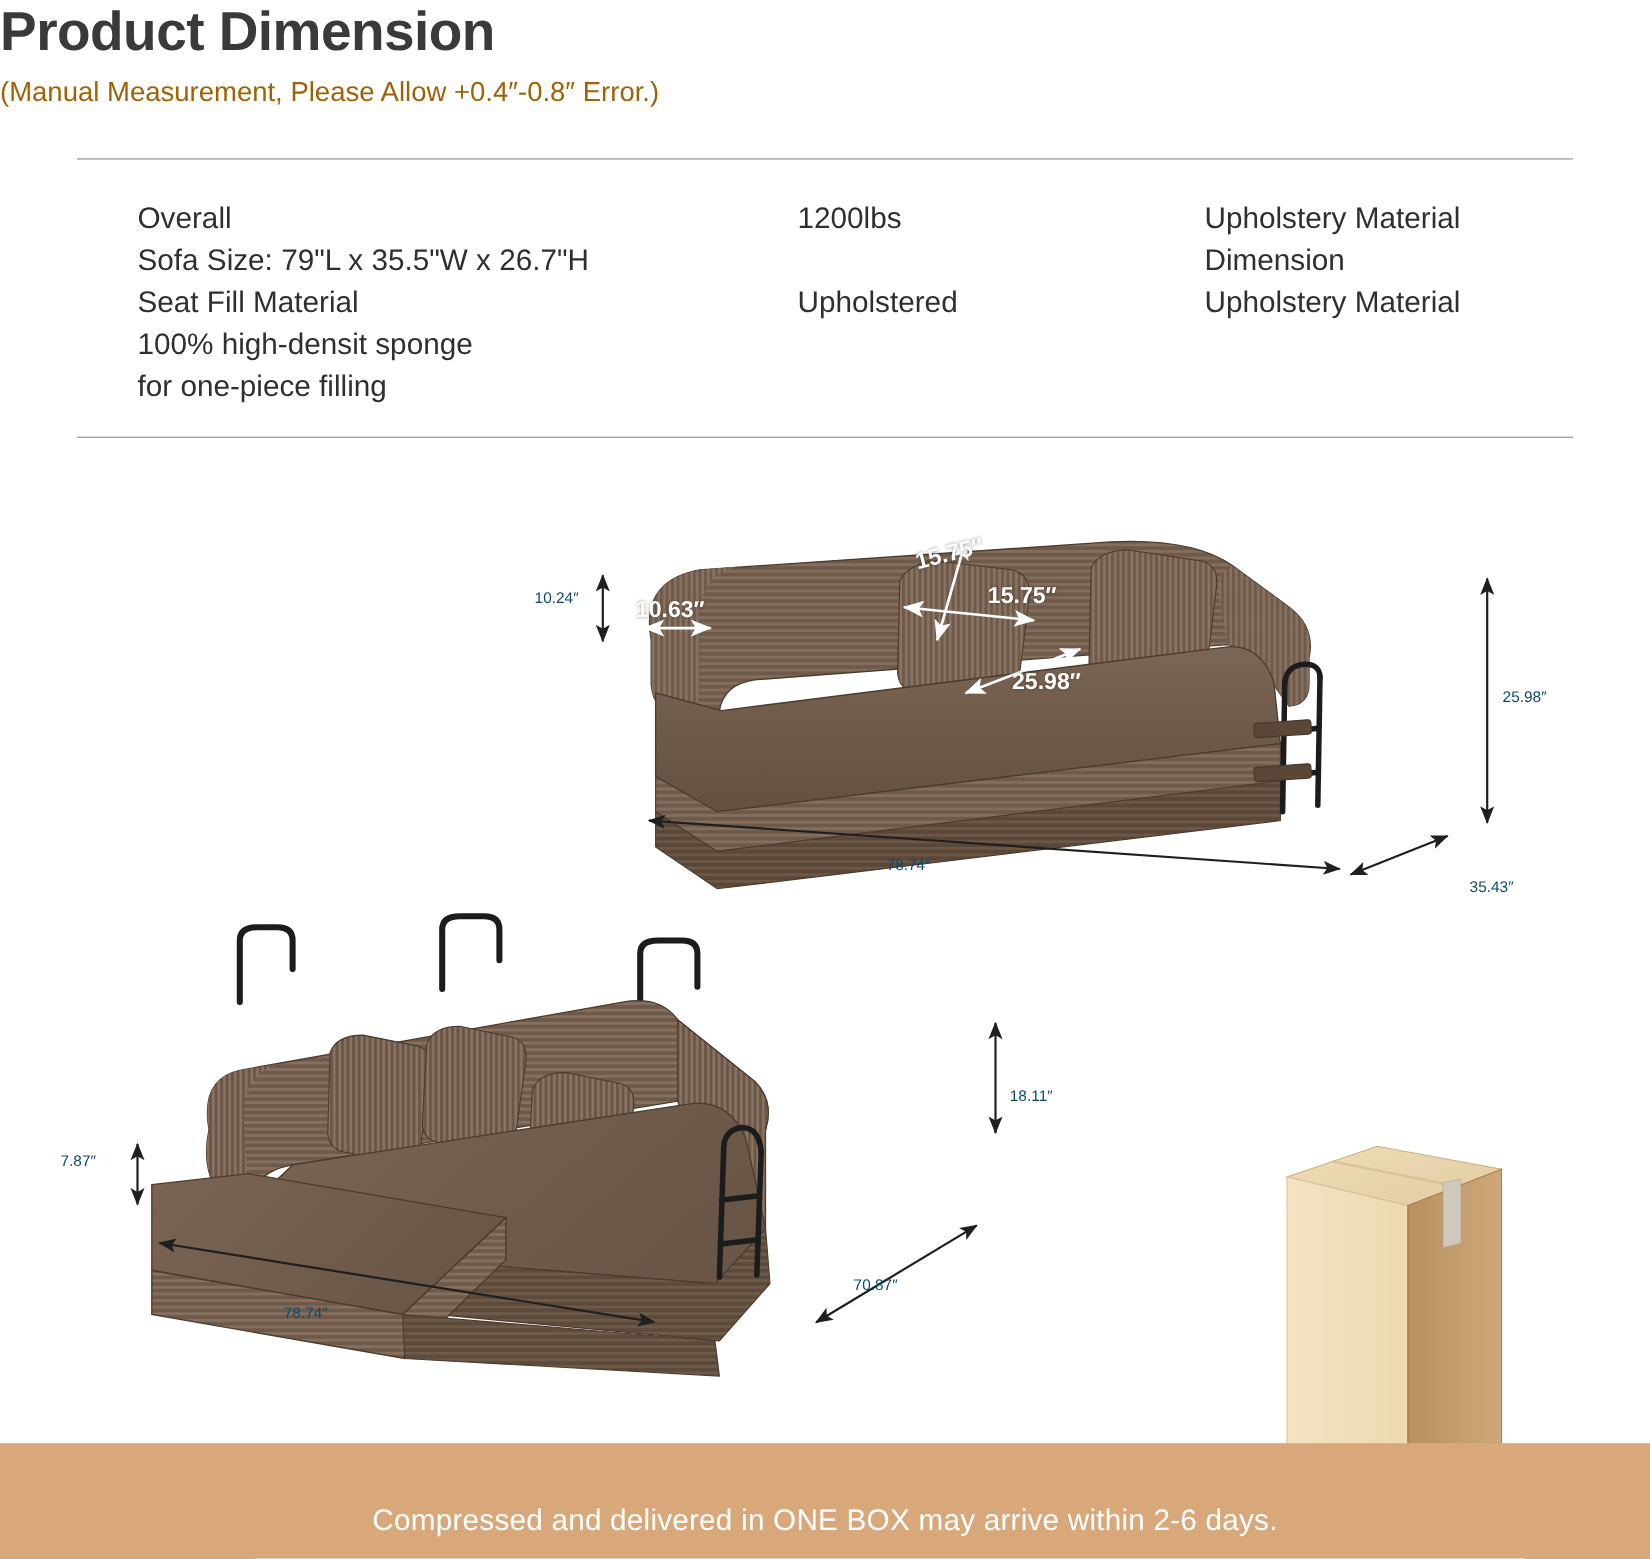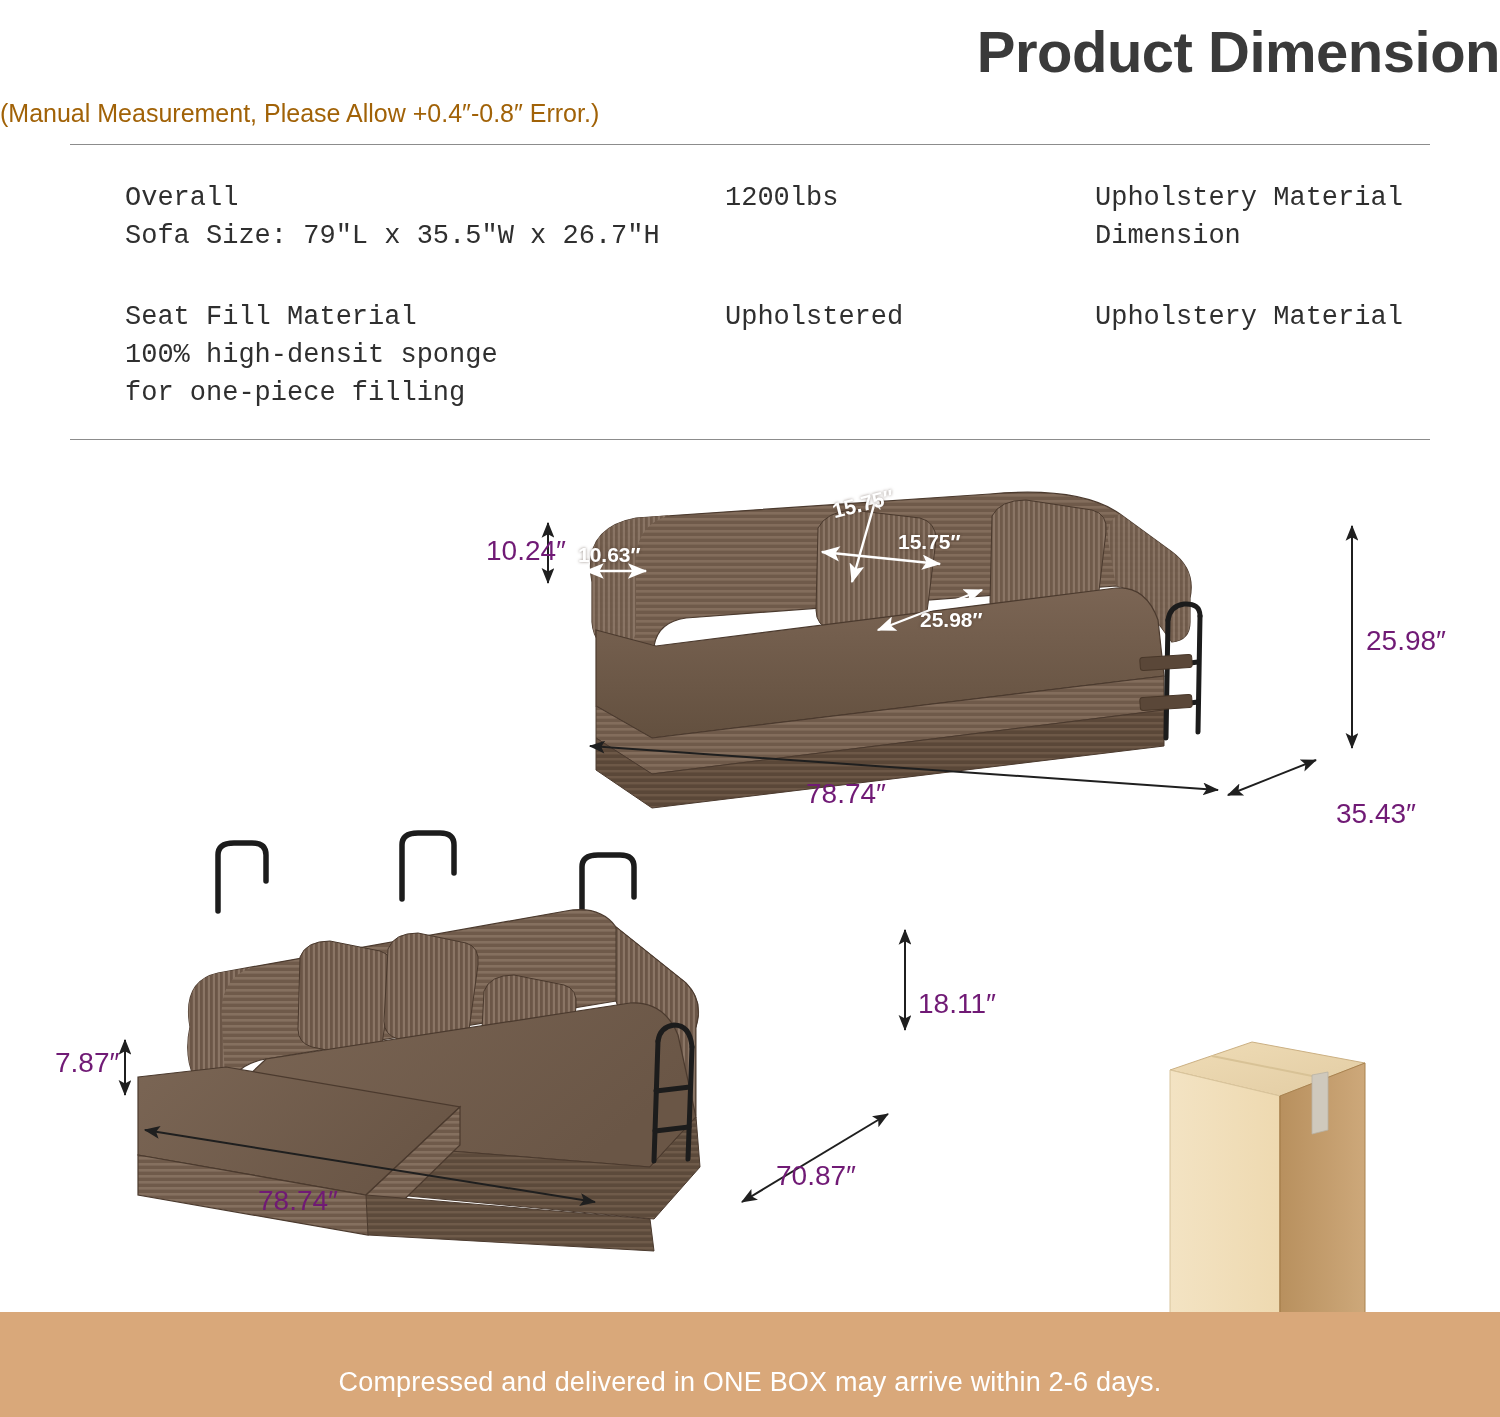--- a/index.html
+++ b/index.html
@@ -6,49 +6,49 @@
   * { box-sizing: border-box; margin:0; padding:0; }
   html,body { background:#fff; }
   body {
     width:1500px; height:1417px; position:relative; overflow:hidden;
     font-family:"Liberation Sans", sans-serif; color:#2b2b2b;
   }
 
   
   #header { position:absolute; left:0; top:0; width:1500px; }
   #page-title {
-    text-align:right; font-size:58px; font-weight:bold; letter-spacing:-0.5px;
-    color:#3a3a3a; line-height:1.12; padding-top:20px;
+    text-align:left; font-size:50px; font-weight:bold; letter-spacing:-0.5px;
+    color:#3a3a3a; line-height:1.12; padding-top:0;
   }
   #page-subtitle {
     text-align:left; font-size:25px; color:#a16207; margin-top:14px;
   }
 
   
   #spec-section { position:absolute; left:70px; top:144px; width:1360px; }
   .rule { height:1px; background:#8c8c8c; width:100%; }
   #spec-grid {
     display:grid; grid-template-columns:600px 370px 390px;
-    padding:34px 0 26px 55px; row-gap:42px;font-family:Liberation Mono, monospace;
+    padding:34px 0 26px 55px; 
   }
   .spec-cell { }
   .spec-label { font-size:27px; color:#2f2f2f; line-height:1.42; }
   .spec-value { font-size:27px; color:#2f2f2f; line-height:1.42; }
 
   
   #diagram { position:absolute; left:0; top:430px; width:1500px; height:890px; }
 
   
   #weight-badge { position:absolute; left:148px; top:148px; width:150px; height:145px; }
   #weight-badge svg { width:100%; height:100%; display:block; }
   .wb-num { font-family:"Liberation Sans", sans-serif; font-weight:bold; fill:#f07d28; font-size:38px; }
   .wb-lbs { font-family:"Liberation Sans", sans-serif; font-weight:bold; fill:#a6a6a6; font-size:25px; }
 
   
-  .dim { position:absolute; font-size:28px; color:#701a75; white-space:nowrap;text-align:center; }
+  .dim { position:absolute; font-size:14px; color:#0c4a6e; white-space:nowrap;text-align:center; }
   .dim-white { position:absolute; font-size:21px; color:#ffffff; white-space:nowrap; font-weight:600;
                text-shadow:0 0 3px rgba(60,40,30,.55); }
   svg.overlay { position:absolute; left:0; top:0; width:1500px; height:890px; overflow:visible; pointer-events:none; }
 
   
   #sofa-folded { position:absolute; left:560px; top:40px; width:660px; height:345px; }
   #bed-open   { position:absolute; left:130px; top:385px; width:760px; height:440px; }
   
   #shipping-box { position:absolute; left:1160px; top:600px; width:215px; height:320px; }
 

